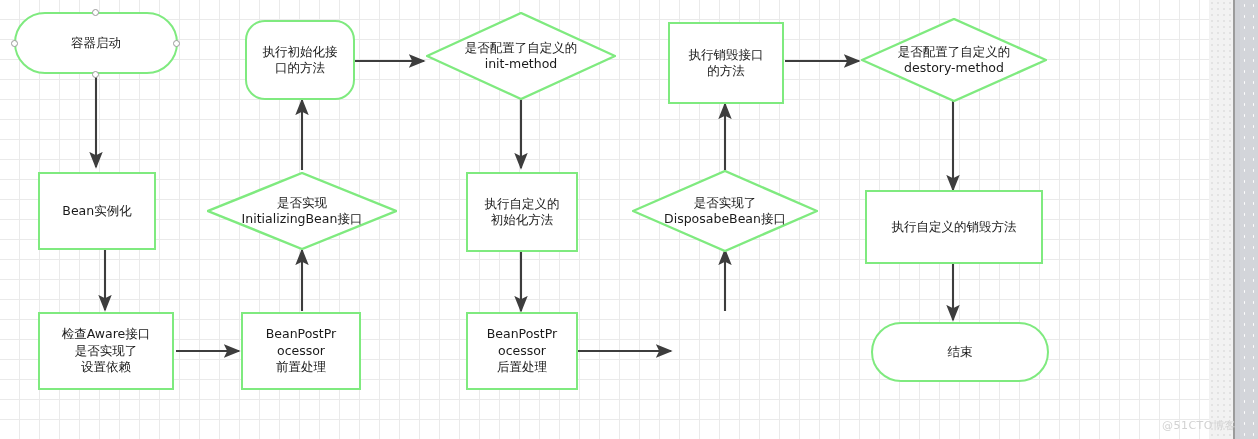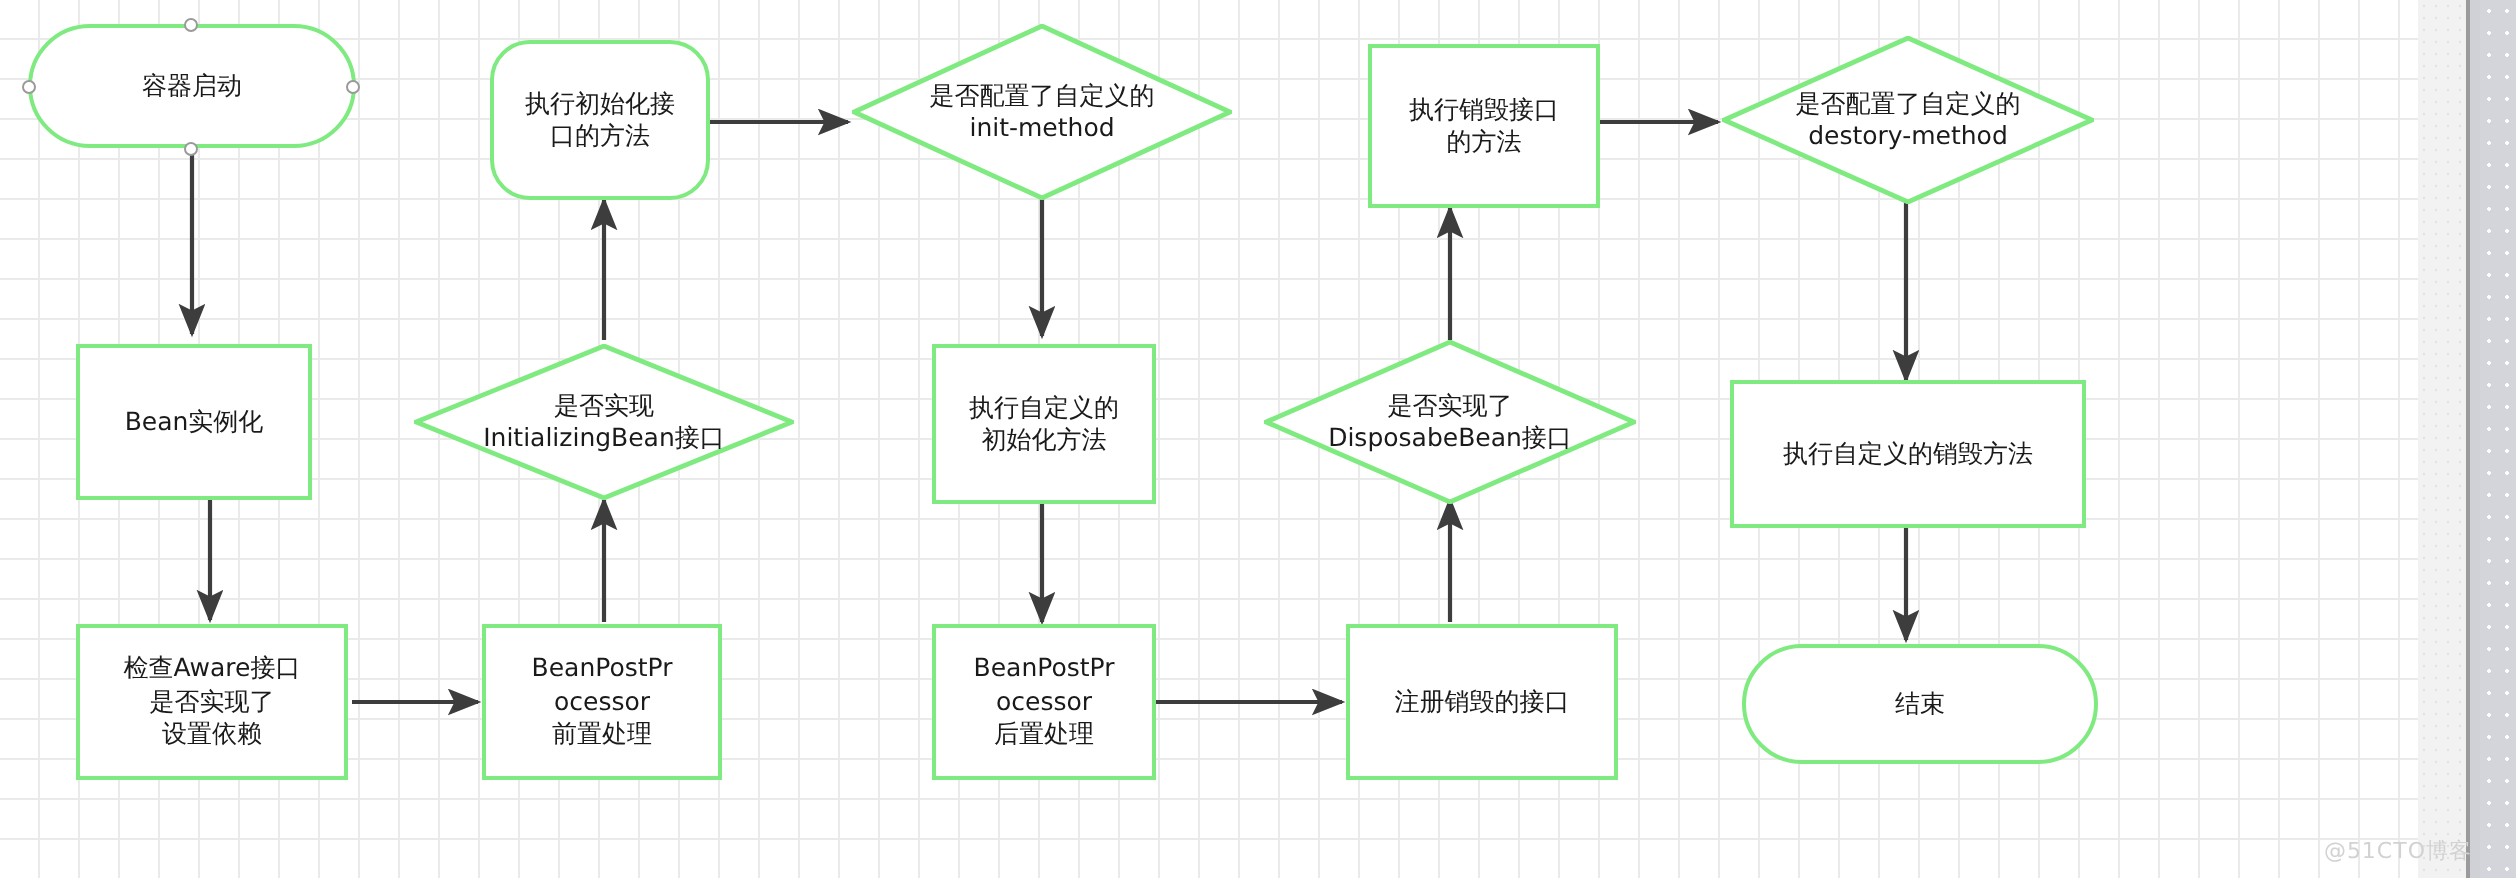--- a/index.html
+++ b/index.html
@@ -196,33 +196,30 @@
     <span>执行自定义的
 初始化方法</span>
   </div>
 
   <div class="node" style="left:466px;top:312px;width:112px;height:78px;">
     <span>BeanPostPr
 ocessor
 后置处理</span>
   </div>
 
-  <div class="node" style="left:673px;top:312px;width:136px;height:78px;">
-    <span>注册销毁的接口</span>
-  </div>
 
   <div class="node diamond" style="left:632px;top:170px;width:186px;height:82px;">
     <svg class="dshape" viewBox="0 0 186 82" preserveAspectRatio="none">
       <polygon points="93,1 185,41 93,81 1,41" fill="#ffffff" stroke="#7fea7f" stroke-width="2.4"></polygon>
     </svg>
     <span class="dtext">是否实现了
 DisposabeBean接口</span>
   </div>
 
-  <div class="node" style="left:668px;top:22px;width:116px;height:82px;margin-left:16px;">
+  <div class="node" style="left:668px;top:22px;width:116px;height:82px;">
     <span>执行销毁接口
 的方法</span>
   </div>
 
   <div class="node diamond" style="left:861px;top:18px;width:186px;height:84px;">
     <svg class="dshape" viewBox="0 0 186 84" preserveAspectRatio="none">
       <polygon points="93,1 185,42 93,83 1,42" fill="#ffffff" stroke="#7fea7f" stroke-width="2.4"></polygon>
     </svg>
     <span class="dtext">是否配置了自定义的
 destory-method</span>

